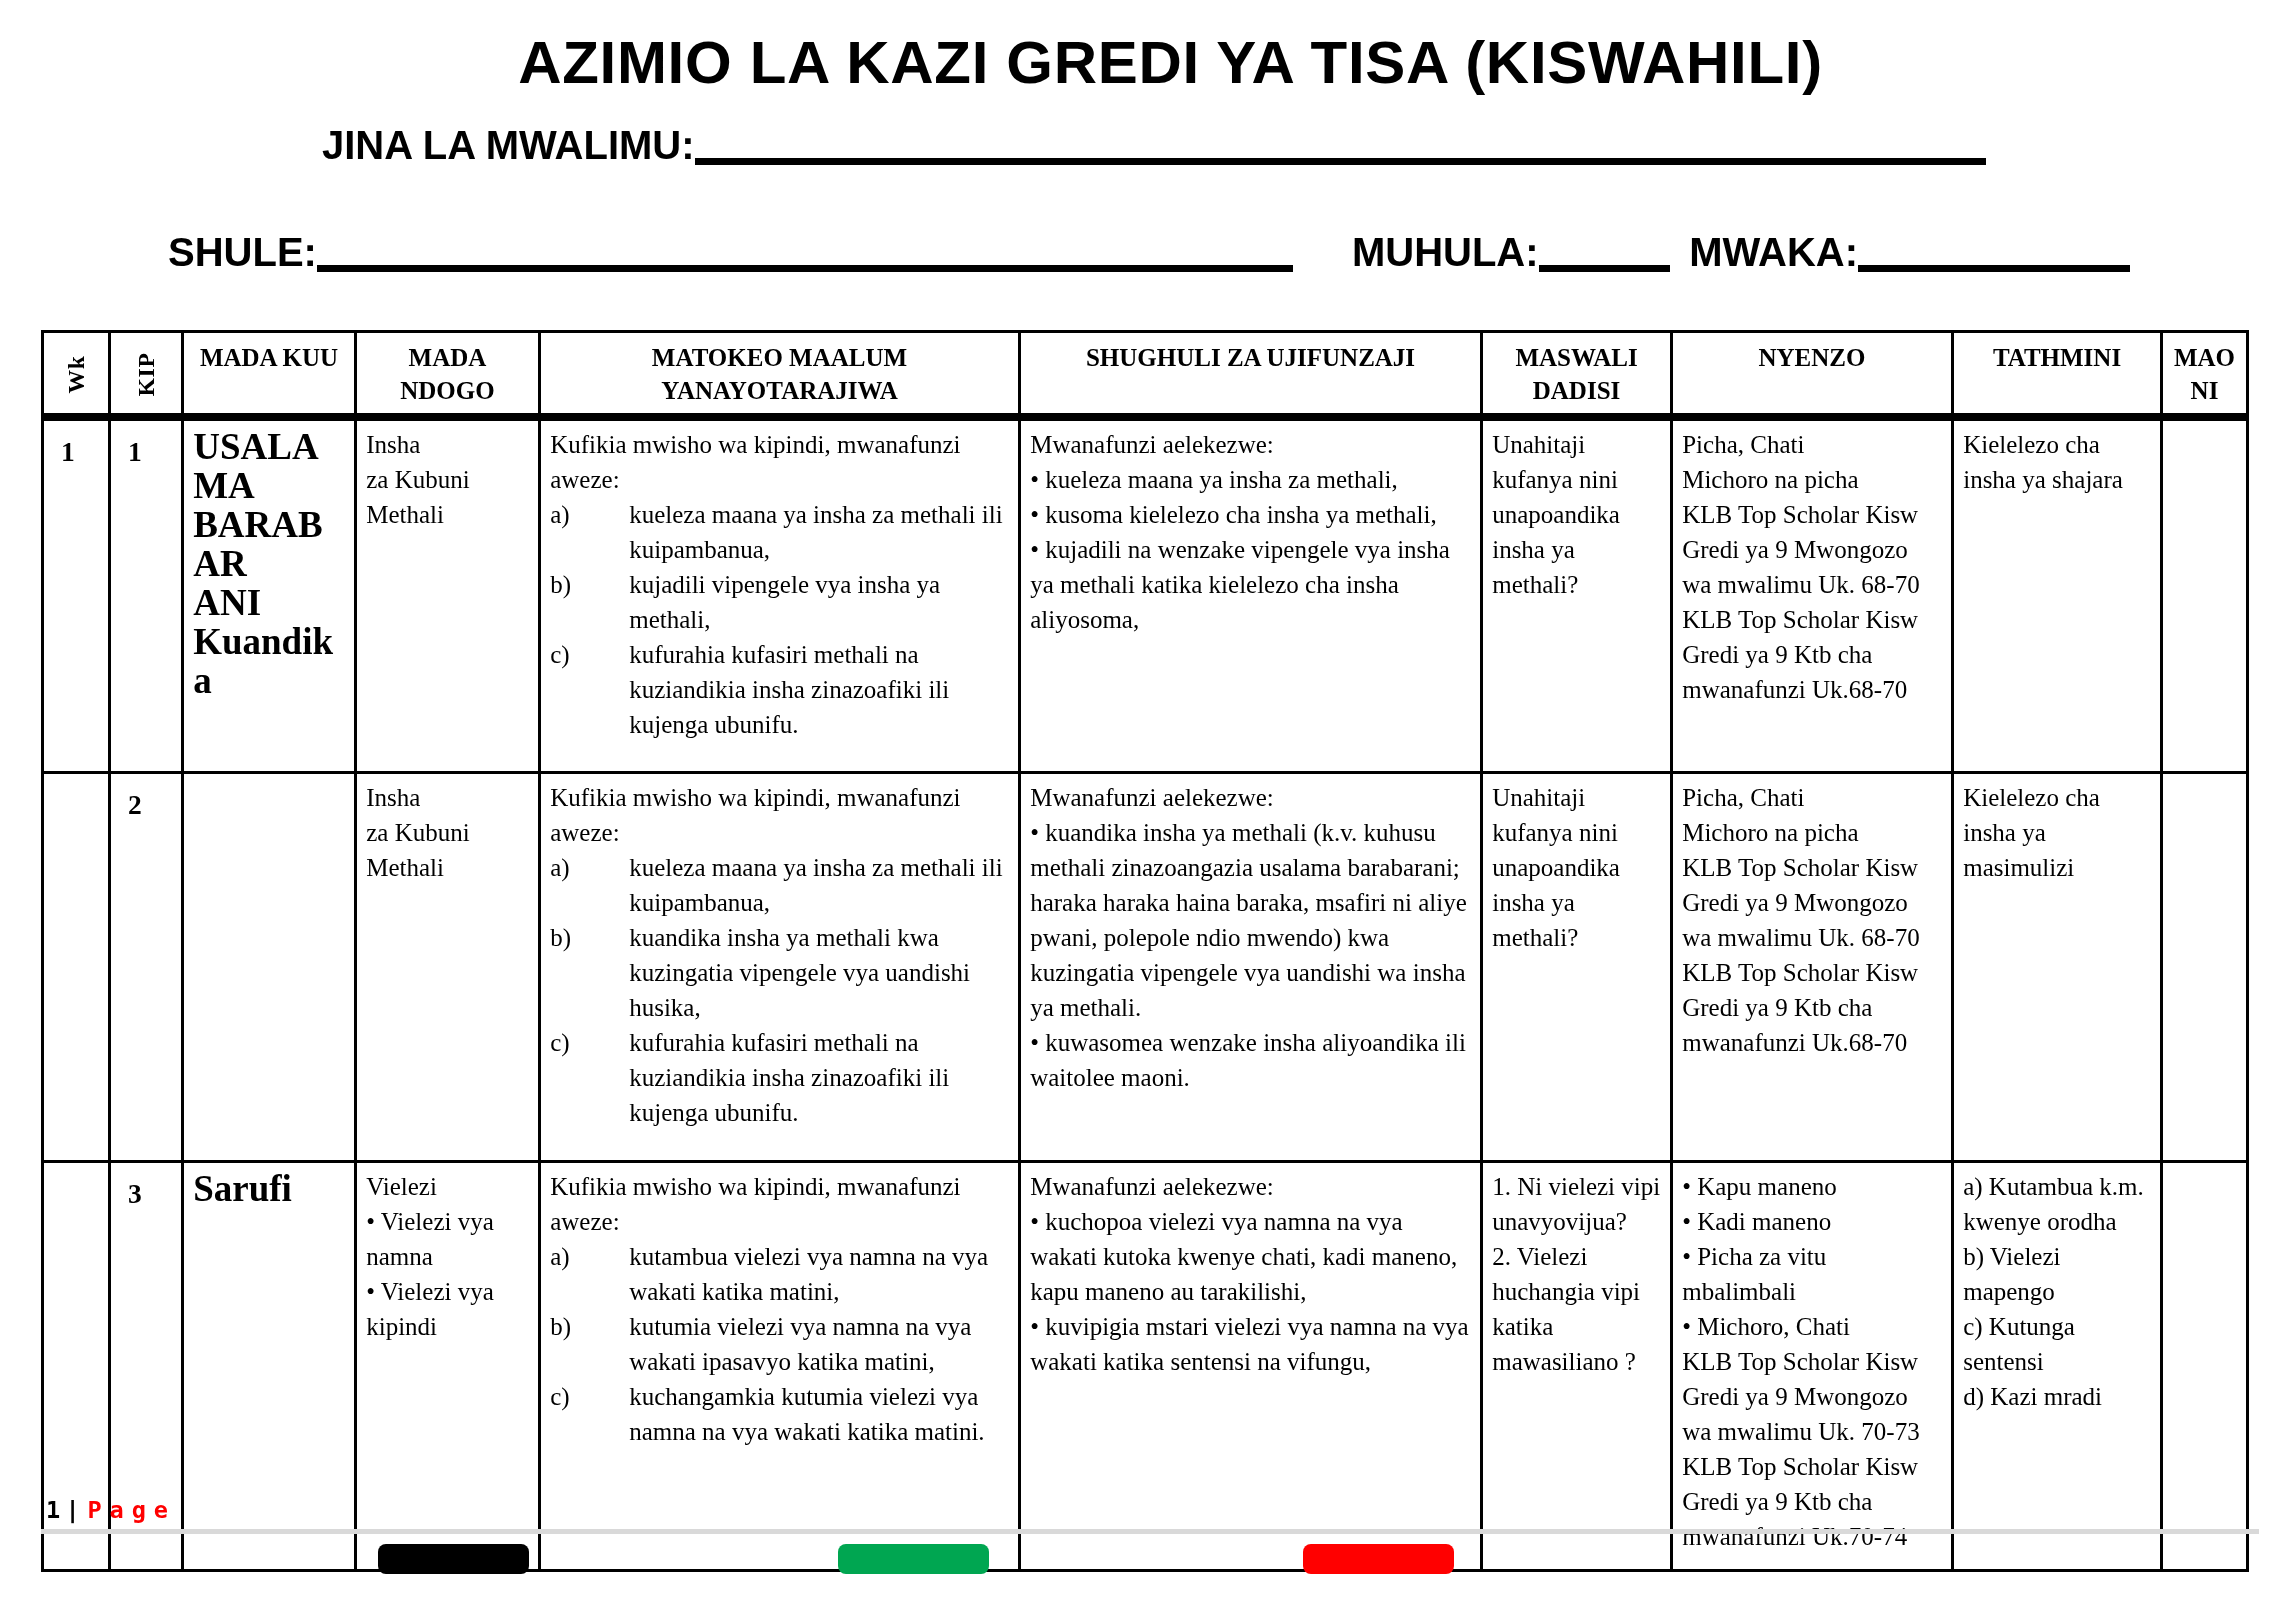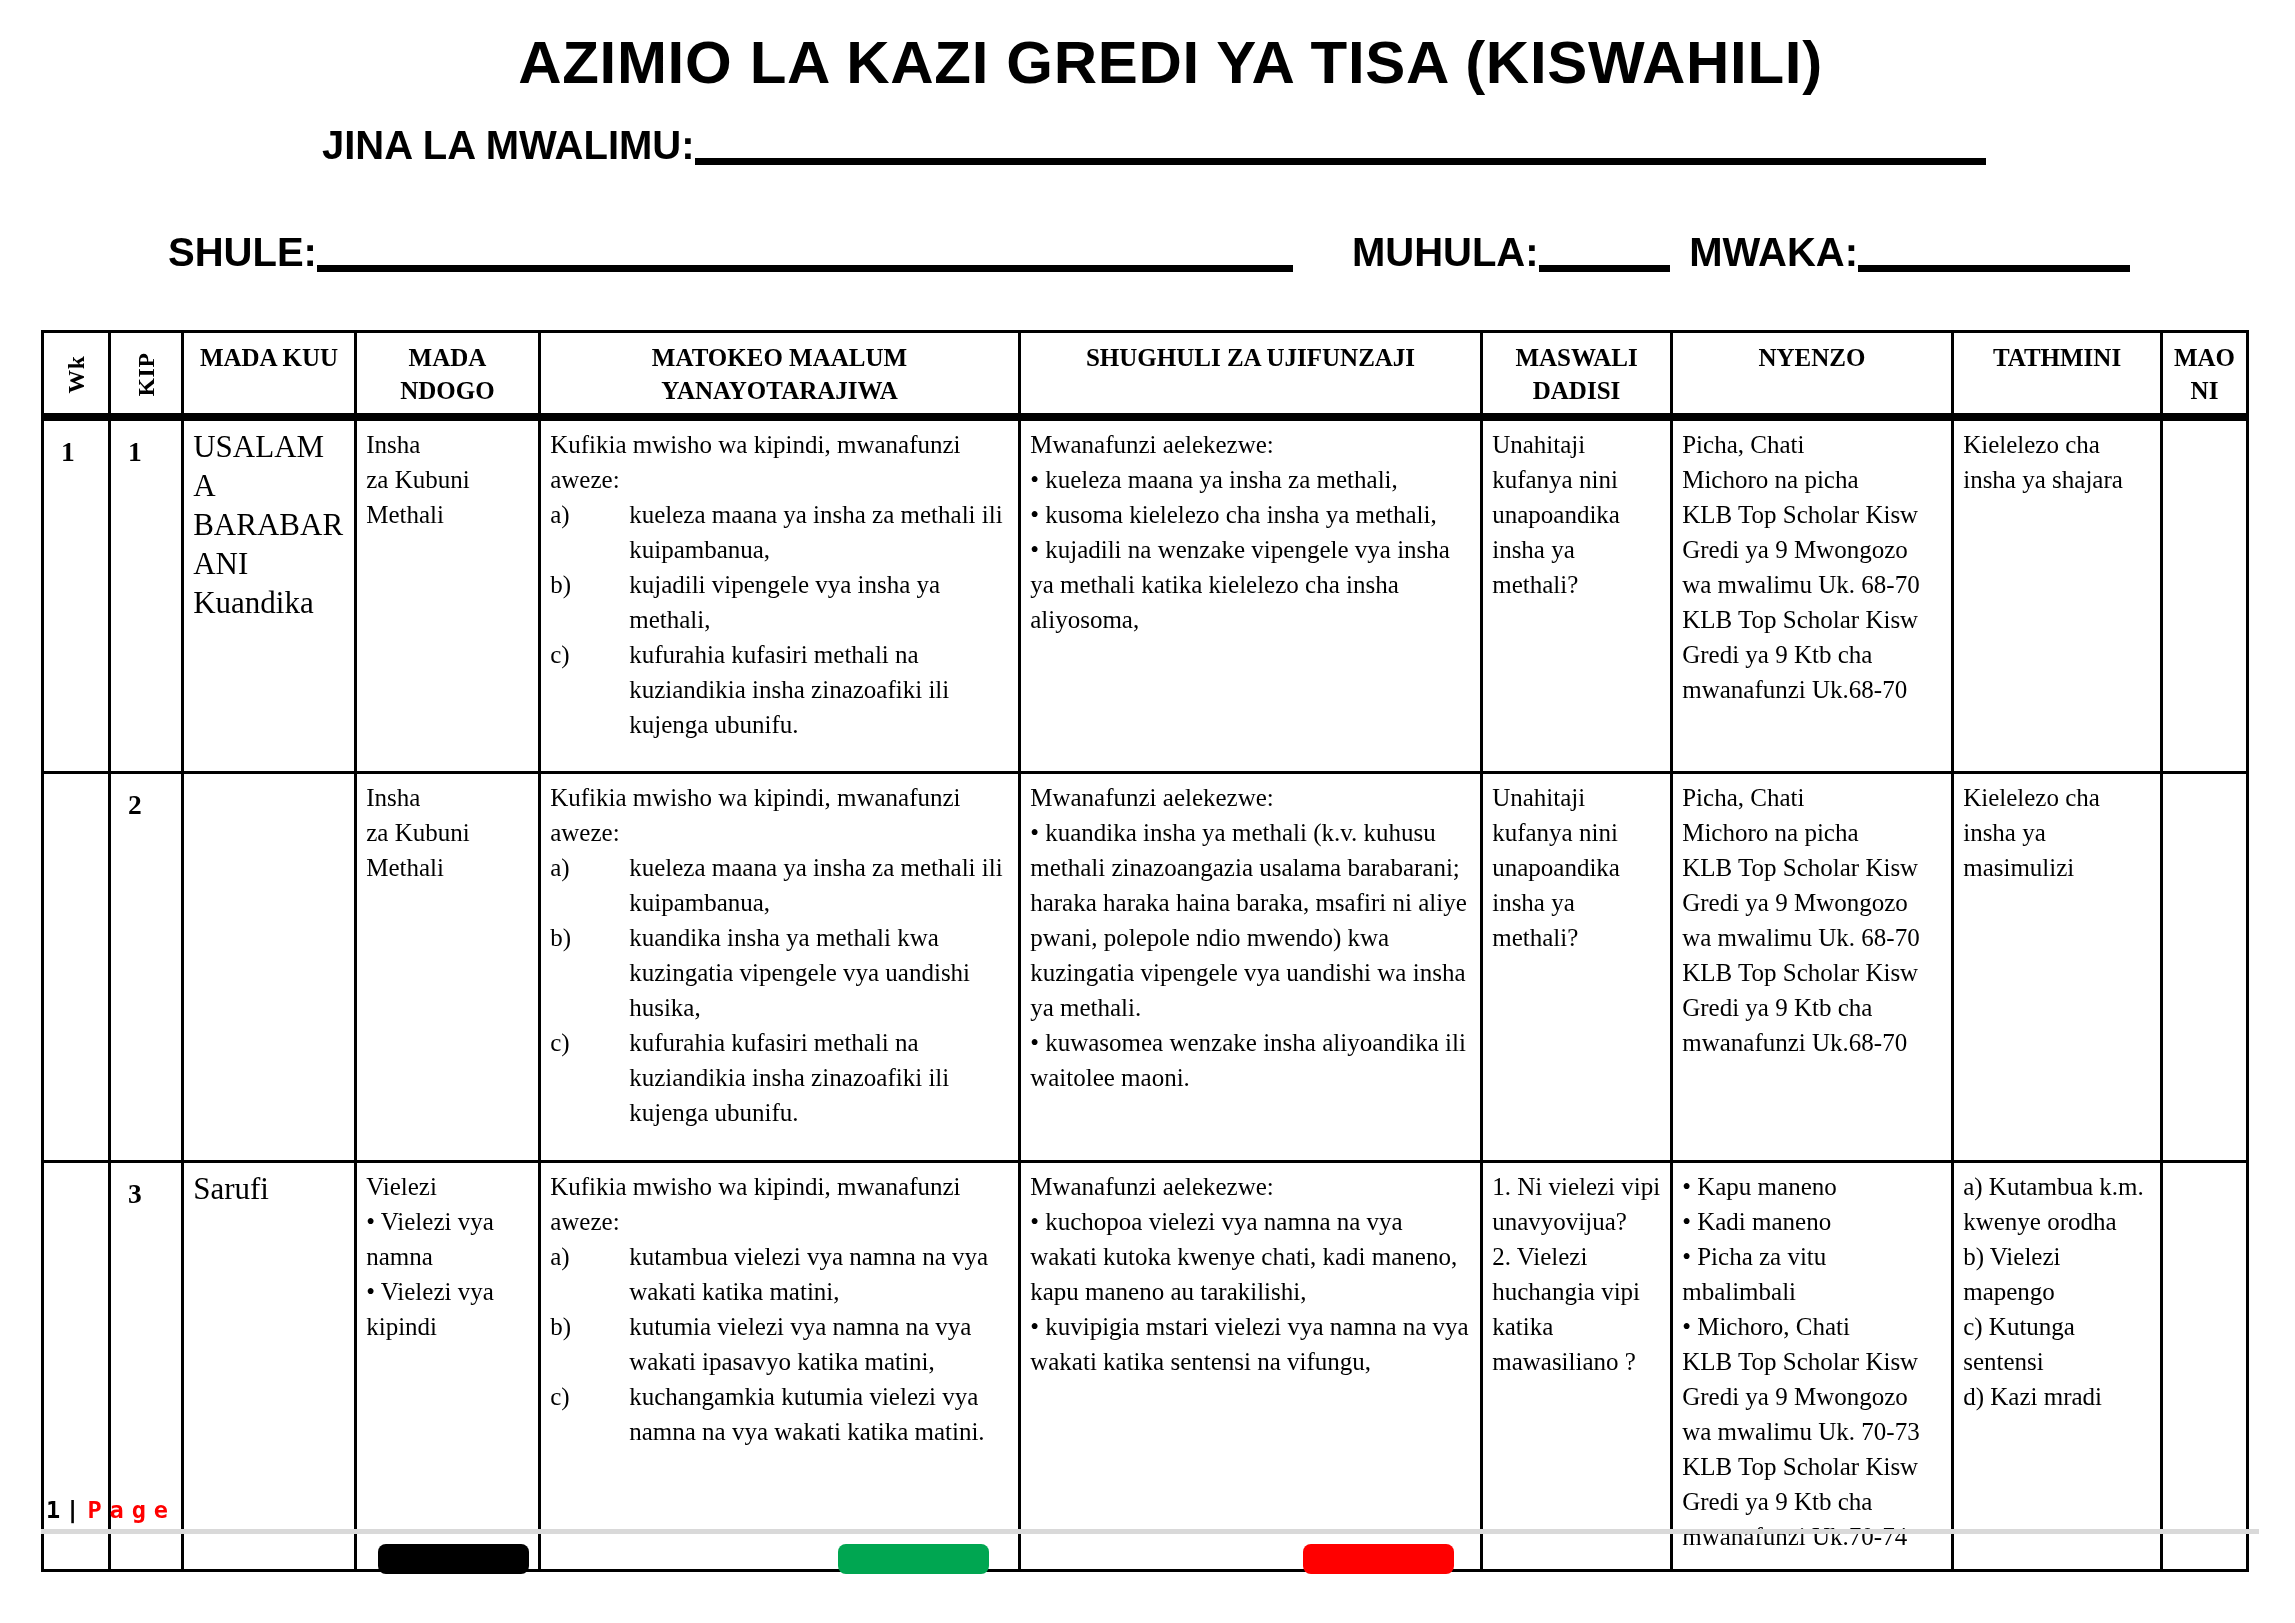--- a/index.html
+++ b/index.html
@@ -38,21 +38,21 @@
   .sheet thead th.vert{vertical-align:middle;}
   .sheet thead th.vert span{display:inline-block;transform:rotate(-90deg);font-size:23.6px;letter-spacing:0.7px;}
   .sheet td{font-size:25px;line-height:35px;padding:5.2px 9.2px;}
   .sheet td.num{font-weight:bold;font-size:27.5px;padding:13px 0 0 17px;}
   tbody tr:nth-child(1) td{height:337px;}
   tbody tr:nth-child(2) td{height:373px;}
   tbody tr:nth-child(3) td{height:393px;}
   .hang{display:flex;}
   .hang .mk{flex:0 0 79px;}
   .hang .bd{flex:1;}
-  .kuu{font-weight:normal;font-size:31px;line-height:39px;overflow-wrap:break-word;word-break:break-word;}
+  .kuu{font-weight:bold;font-size:37px;line-height:39px;overflow-wrap:break-word;word-break:break-word;}
   
   .divider{position:absolute;left:41px;top:1529px;width:2218px;height:4.6px;background:var(--divider_gray,#d9d9d9);}
   .pagefoot{
     position:absolute;left:46px;top:1496px;
     font-family:"DejaVu Sans Mono",monospace;font-weight:bold;font-size:23.6px;letter-spacing:1.3px;
   }
   .pagefoot .sep{margin:0 6.5px 0 3.9px;}
   .pagefoot .plabel{color:var(--accent_red,#ff0000);letter-spacing:7.9px;}
   .bar{position:absolute;top:1544px;width:151px;height:30px;border-radius:7.9px;}
   #bar-black{left:378px;background:var(--bar_black,#000);}

